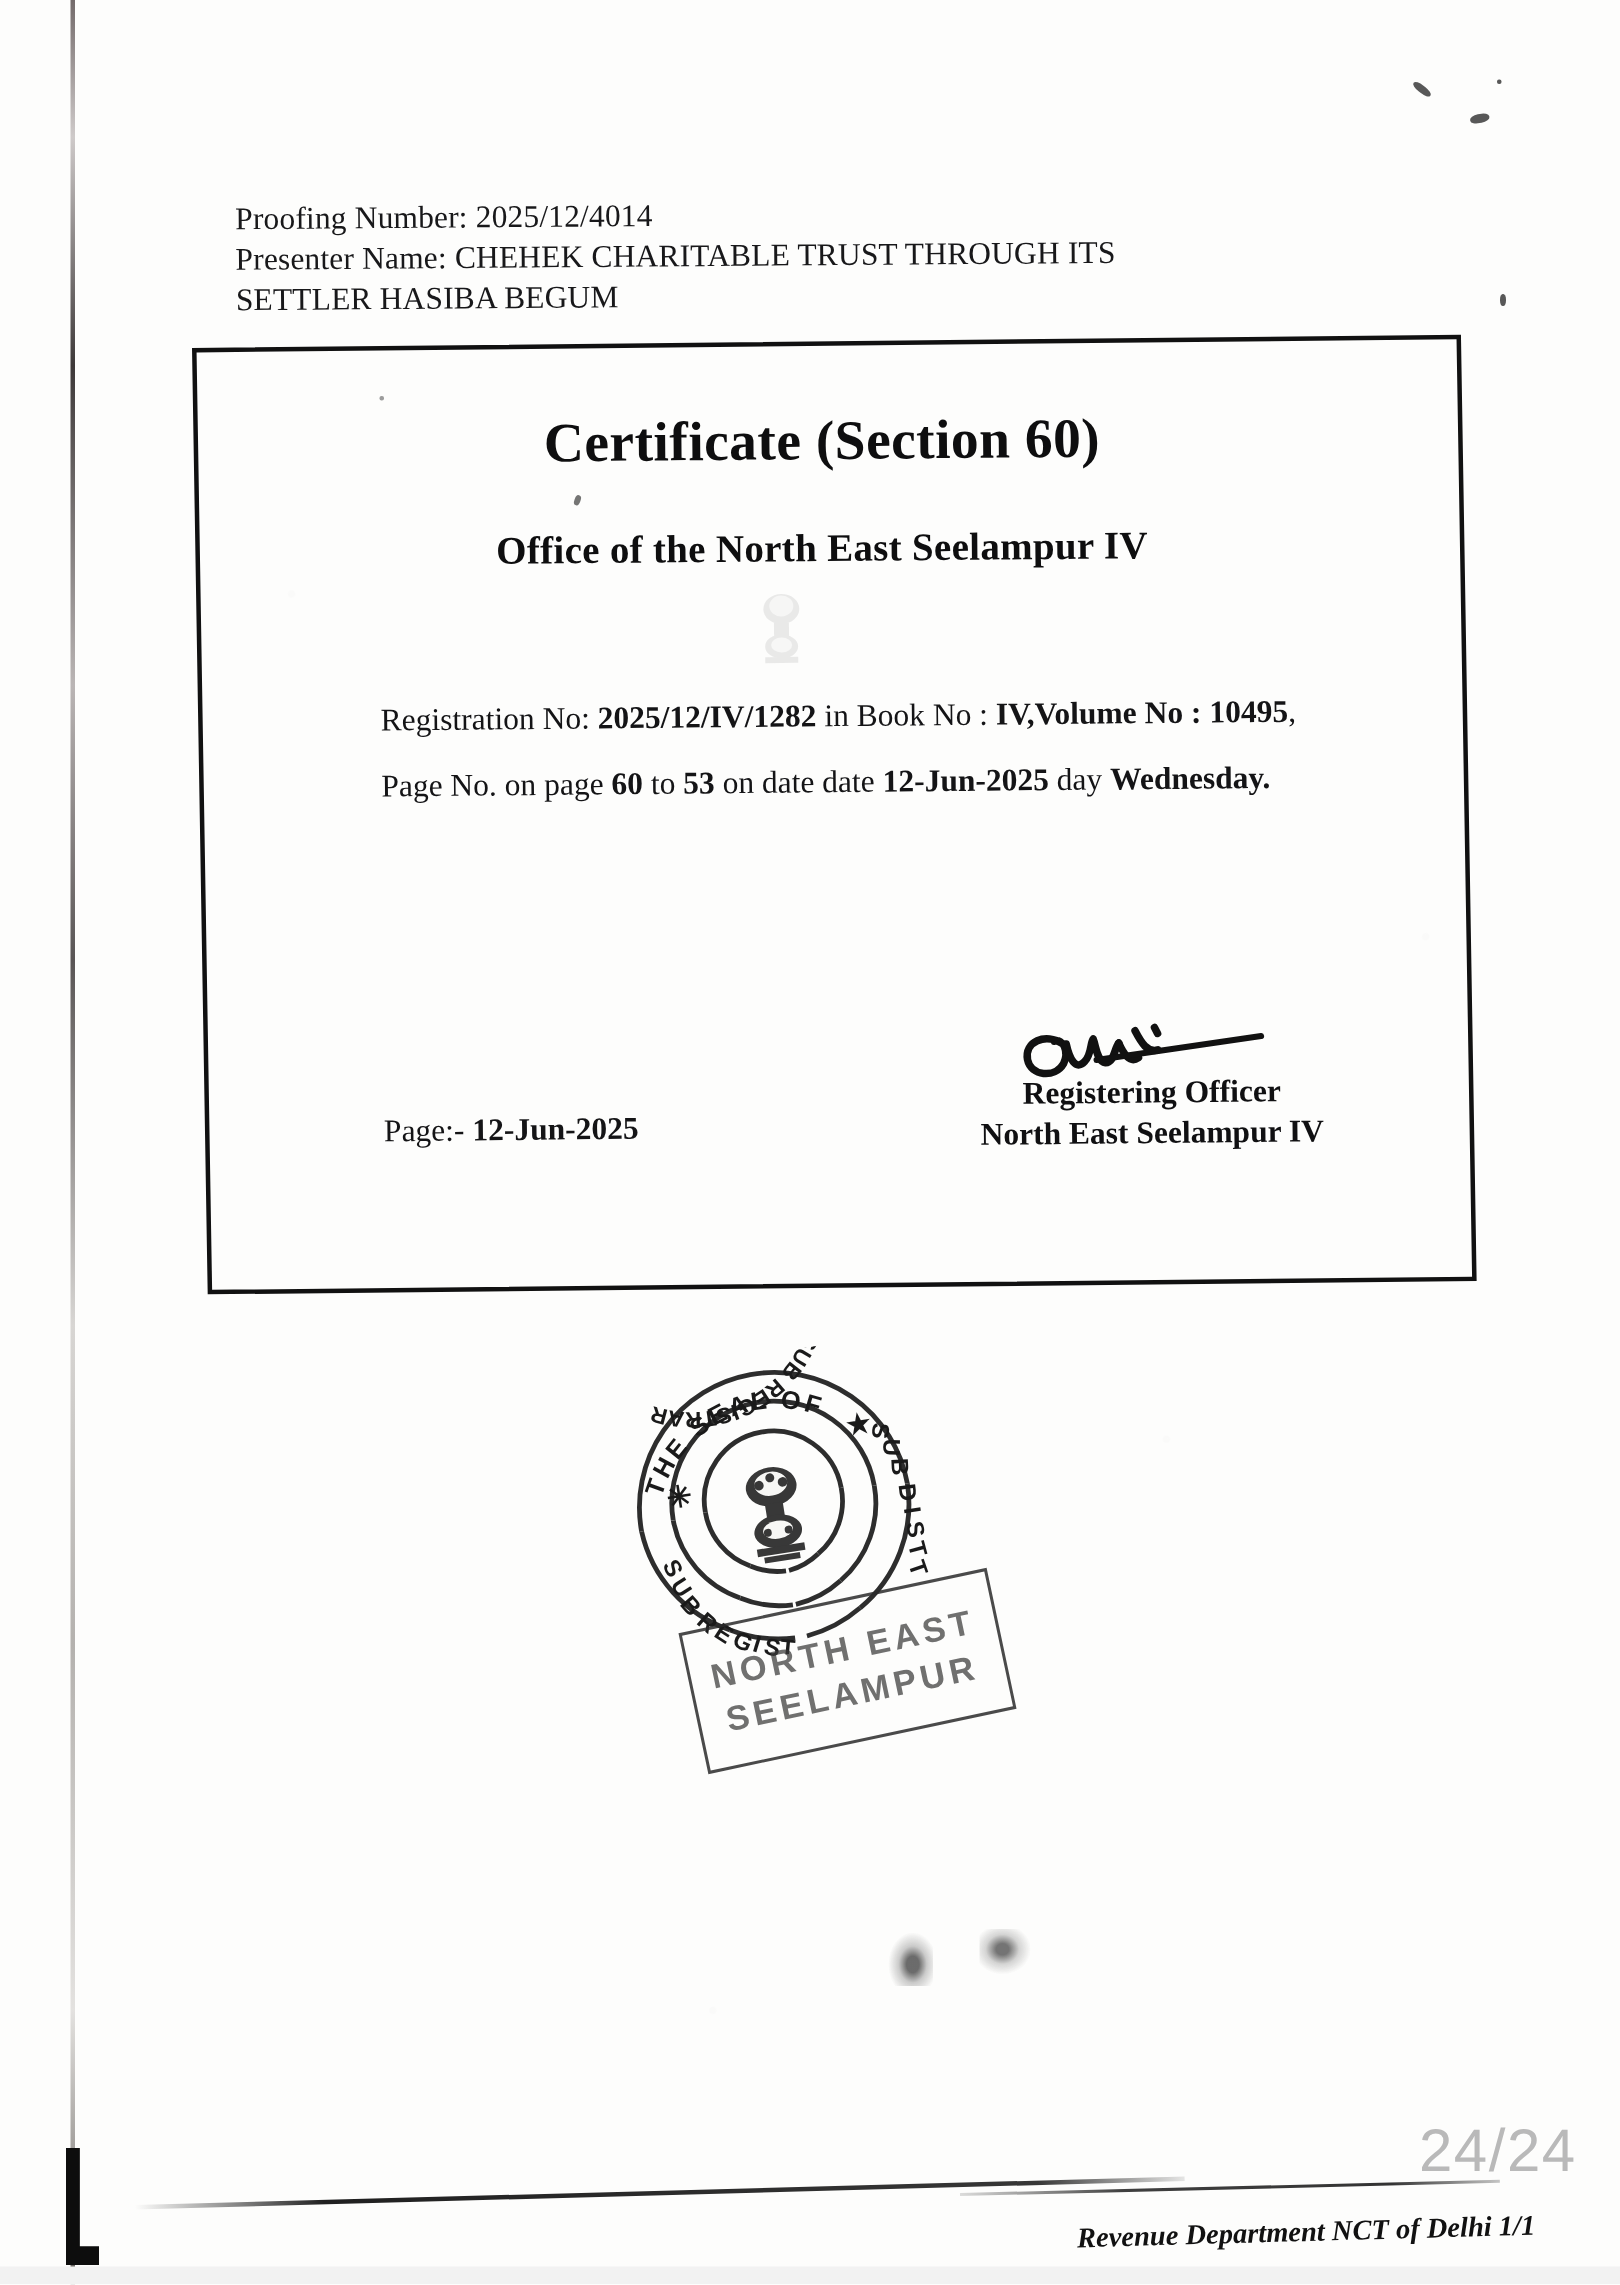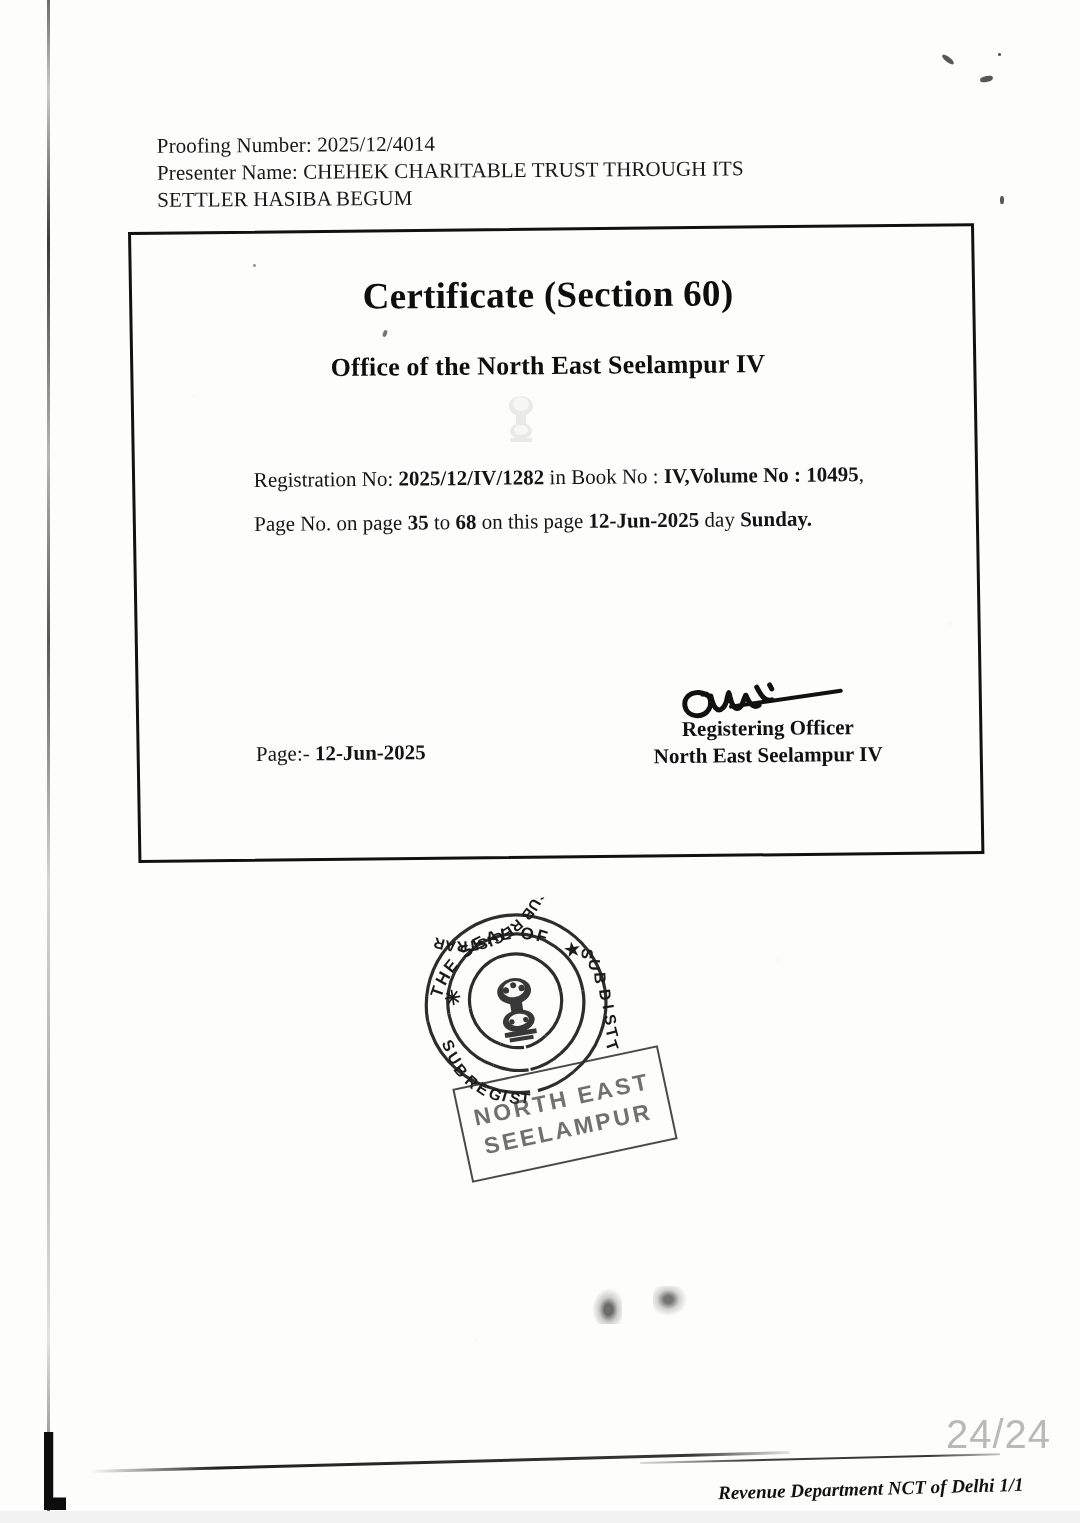--- a/index.html
+++ b/index.html
@@ -328,27 +328,27 @@
         <rect x="12" y="47" width="22" height="4"></rect>
       </g>
     </svg>
 
     <div class="reg-para">
       <span>Registration No:</span>
       <b>2025/12/IV/1282</b>
       <span>in Book No :</span>
       <b>IV,Volume No :</b>
       <b>10495</b><span>, Page No. on page</span>
-      <b>35</b>
+      <b>60</b>
       <span>to</span>
-      <b>68</b>
-      <span>on this page</span>
+      <b>53</b>
+      <span>on date date</span>
       <b>12-Jun-2025</b>
       <span>day</span>
-      <b>Sunday.</b>
+      <b>Wednesday.</b>
     </div>
 
     <div class="date-line">
       <span>Page:-</span>
       <b>12-Jun-2025</b>
     </div>
 
     <svg class="signature-svg" viewBox="0 0 190 60">
       <g fill="none" stroke="#111" stroke-width="5" stroke-linecap="round" stroke-linejoin="round">
         <path d="M36 20 C24 12, 10 18, 12 30 C14 41, 30 43, 36 33 C40 25, 36 16, 30 18"></path>

